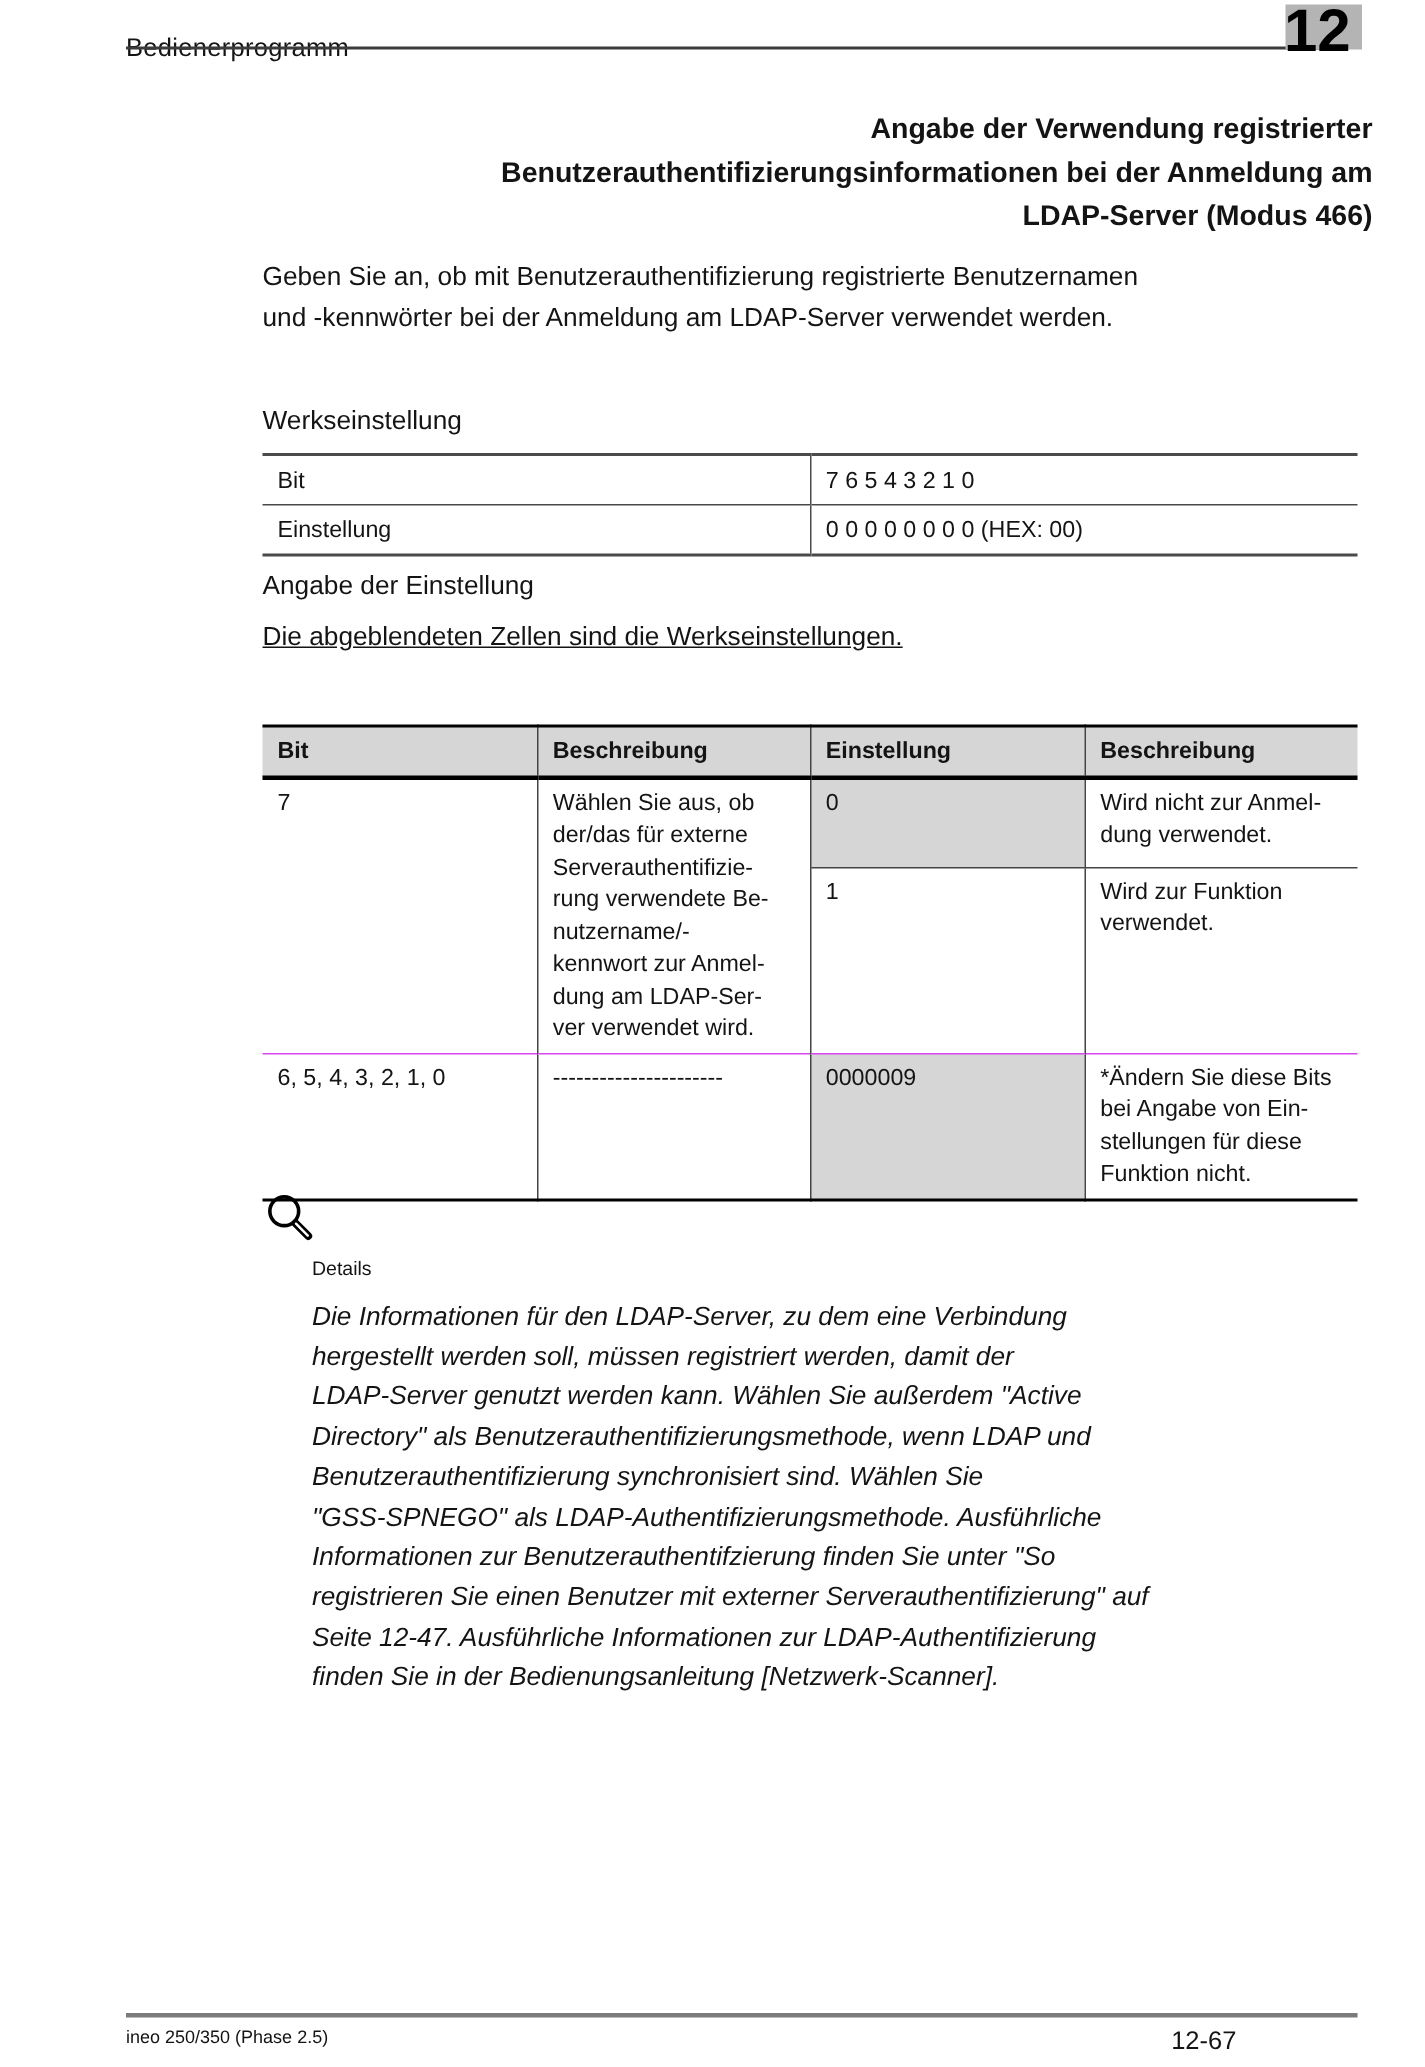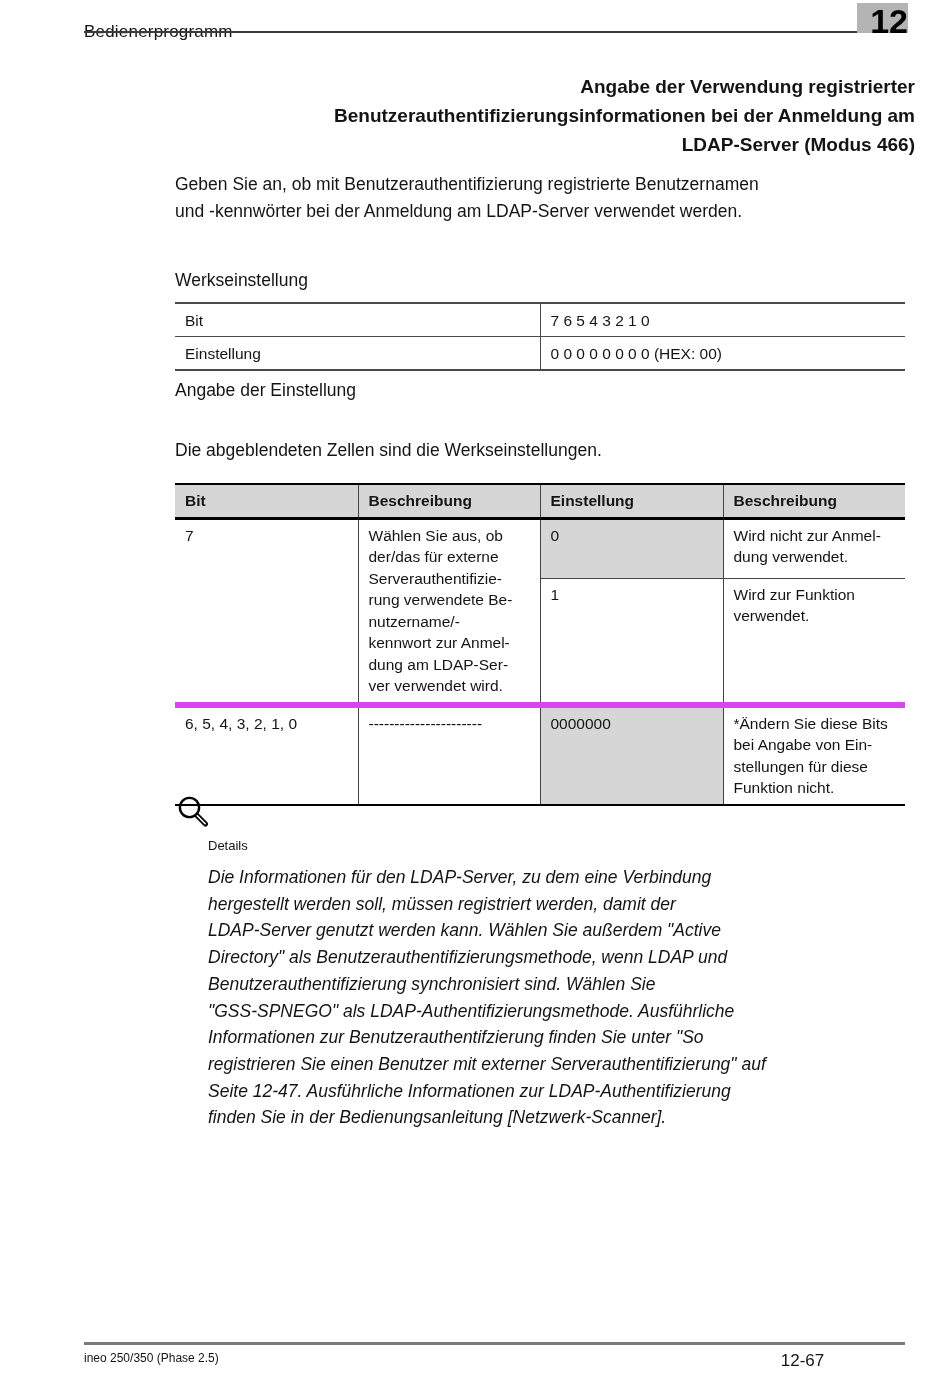--- a/index.html
+++ b/index.html
@@ -10,32 +10,32 @@
     color:#141414;
     position:relative;
     -webkit-font-smoothing:antialiased;
   }
   .abs { position:absolute; }
 
   
   .hdr-title { left:84px; top:22px; font-size:17px; letter-spacing:0.2px; }
   .hdr-rule  { left:84px; top:31px; width:810px; height:2px; background:#3c3c3c; }
   .chapter-box { left:857px; top:3px; width:51px; height:30px; background:#b4b4b4; }
-  .chapter-num { left:856px; top:4px; width:52px; text-align:right;
-                 font-size:34px; font-weight:bold; line-height:34px; color:#000; z-index:2; }
+  .chapter-num { left:856px; top:4px; width:52px; text-align:left;
+                 font-size:40px; font-weight:bold; line-height:34px; color:#000; z-index:2; }
 
   
   .h1 { left:175px; top:72px; width:740px; font-size:19px; font-weight:bold;
         line-height:29px; white-space:pre-line;text-align:right; }
   .intro { left:175px; top:171px; width:745px; font-size:17.5px;
            line-height:27px; white-space:pre-line; }
   .label-par { font-size:17.5px; }
   .werksein { left:175px; top:238px;margin-top:32px; }
   .angabe   { left:175px; top:380px;text-align:center; }
-  .note     { left:175px; top:440px; }
+  .note     { left:175px; top:414px;text-decoration:underline; }
 
   
   .t1 { left:175px; top:302px; width:730px; border-collapse:collapse; table-layout:fixed; }
   .t1 td { font-size:15.5px; padding:6px 10px 5px 10px; height:21px;
            border-top:1px solid #4a4a4a; }
   .t1 tr:first-child td { border-top:2px solid #4a4a4a; }
   .t1 tr:last-child td  { border-bottom:2px solid #4a4a4a; }
   .t1 td:first-child { border-right:1px solid #4a4a4a; }
 
   
@@ -44,21 +44,21 @@
   .t2 th, .t2 td { font-size:15.5px; line-height:21.5px; text-align:left;
                    vertical-align:top; padding:5px 8px 5px 10px; }
   .t2 th { background:#d6d6d6; font-weight:bold; height:21px;
            border-bottom:3px solid #000; }
   .t2 th:not(:last-child), .t2 td:not(:last-child) { border-right:1px solid #444; }
   .t2 td.gray { background:#d6d6d6; }
   .t2 .pre { white-space:pre-line; }
   .t2 tr.r1a td { height:46px; border-bottom:1px solid #444; }
   .t2 tr.r1a td.span2 { height:auto; border-bottom:none; }
   .t2 tr.r1b td { height:108px; }
-  .t2 tr.r2  td { height:77px; border-top:6px solid #d946ef; }
+  .t2 tr.r2  td { height:77px; border-top:1px solid #d946ef; }
 
   
   .det-icon { left:176px; top:795px; width:36px; height:36px; }
   .det-head { left:208px; top:838px; font-size:13px; font-weight:normal; }
   .det-body { left:208px; top:864px; width:710px; font-size:17.5px; font-style:italic;
               line-height:26.7px; white-space:pre-line; }
 
   
   .ftr-rule { left:84px; top:1342px; width:821px; height:3px; background:#7b7b7b; }
   .ftr-left { left:84px; top:1351px; font-size:12px; }
@@ -130,21 +130,21 @@
 dung verwendet.</td>
     </tr>
     <tr class="r1b">
       <td>1</td>
       <td class="pre">Wird zur Funktion
 verwendet.</td>
     </tr>
     <tr class="r2">
       <td>6, 5, 4, 3, 2, 1, 0</td>
       <td>----------------------</td>
-      <td class="gray">0000000</td>
+      <td class="gray">0000009</td>
       <td class="pre">*Ändern Sie diese Bits
 bei Angabe von Ein-
 stellungen für diese
 Funktion nicht.</td>
     </tr>
   </tbody>
 </table>
 
 <svg class="abs det-icon" viewBox="0 0 36 36" xmlns="http://www.w3.org/2000/svg">
   <circle cx="13.5" cy="12.5" r="9.6" fill="none" stroke="#000" stroke-width="2.4"></circle>

